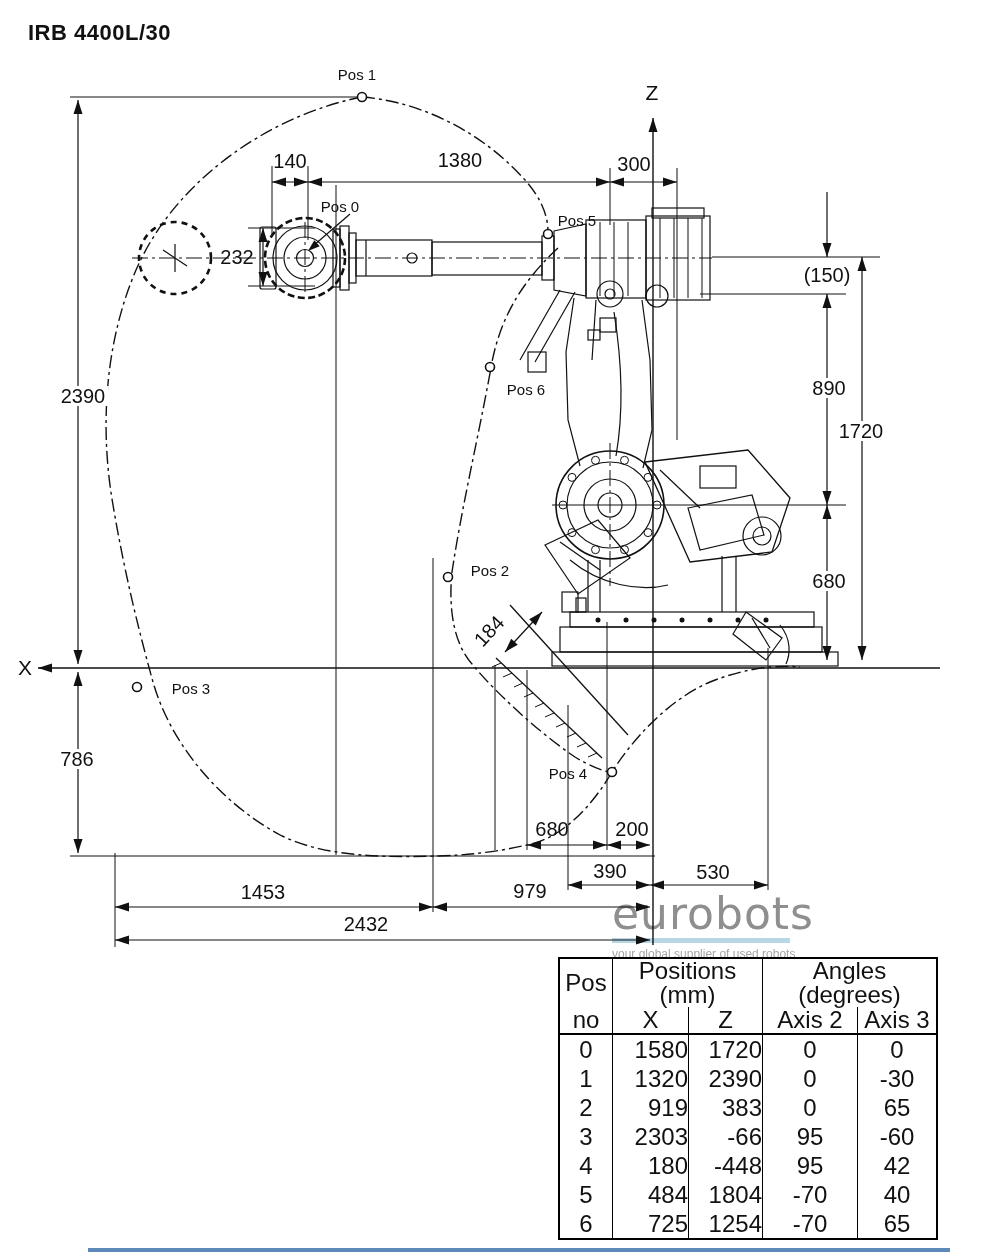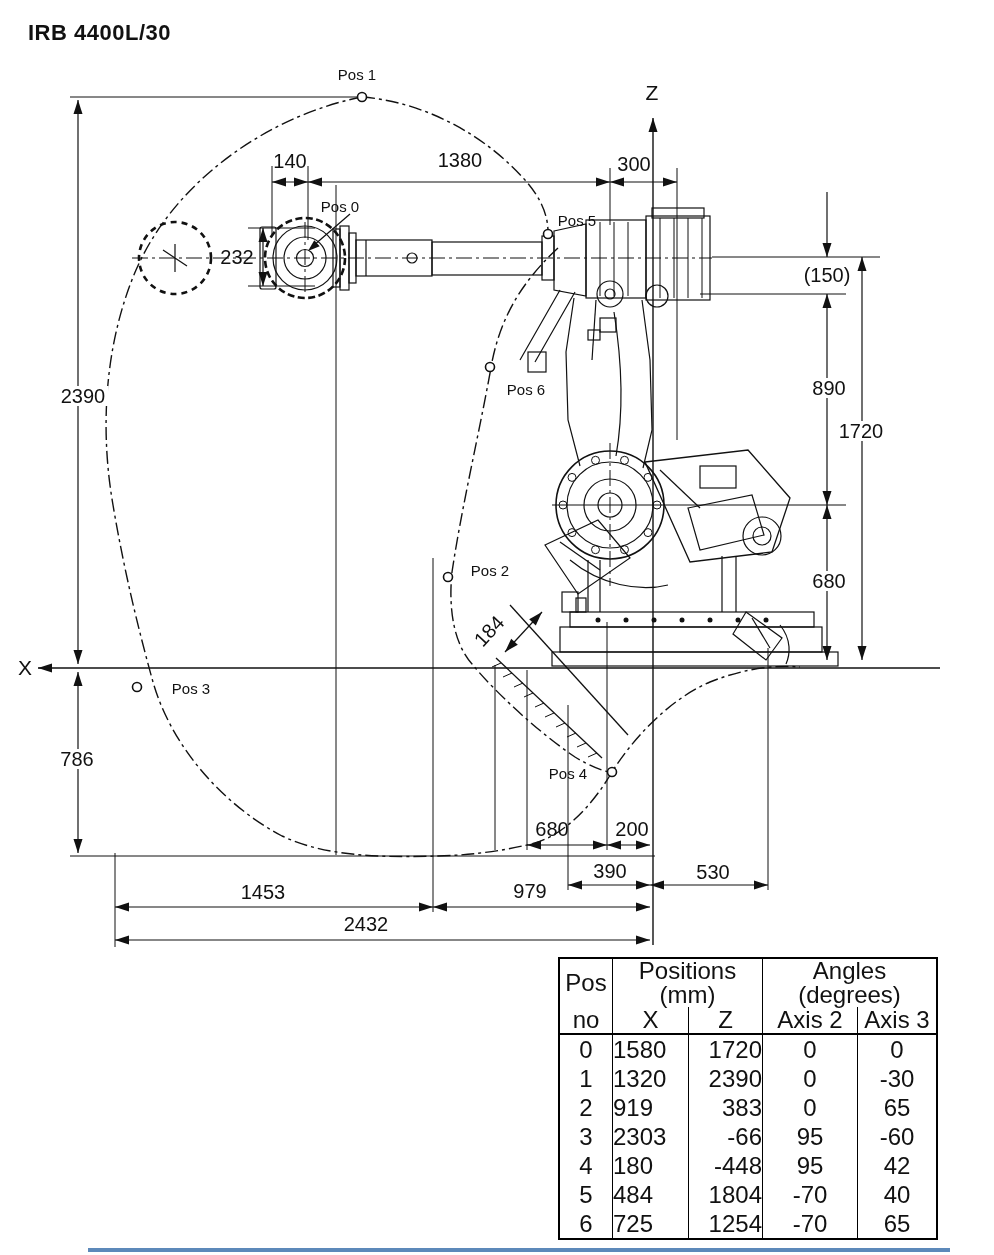--- a/index.html
+++ b/index.html
@@ -18,34 +18,39 @@
   .wm-bar{width:178px;height:5px;background:#b7d6e6;margin-top:2px;}
   .wm-tag{font-size:12px;color:#a6a6a6;margin-top:4px;white-space:nowrap;}
   table.postable{position:absolute;left:558px;top:957px;border-collapse:collapse;
       border:2.6px solid #000;font-size:24px;table-layout:fixed;background:#fff;}
   .postable th,.postable td{font-weight:normal;padding:0;line-height:1;}
   .postable th{height:26px;}
   .postable td{height:29px;}
   .bl{border-left:1.6px solid #000;}
   .hdrbot{border-bottom:2.2px solid #000;}
   .c-no{width:52px;text-align:center;}
-  .c-x{width:75px;padding-right:24px;}
+  .c-x{width:75px;text-align:right;padding-right:24px;}
   .c-z{width:73px;text-align:right;padding-right:20px;}
   .c-a2{width:94px;text-align:center;}
   .c-a3{width:78px;text-align:center;}
   .thc{text-align:center;padding-right:0;}
   .caption{position:absolute;left:125px;top:1219px;font-family:"Liberation Serif",serif;
       font-style:italic;font-size:19.5px;white-space:nowrap;}
   .blueline{position:absolute;left:88px;top:1248px;width:862px;height:3.5px;background:#4a7cb3;opacity:.9;}
 </style>
 </head>
 <body>
 
 <div class="stage">
 
+  <div class="watermark">
+    <div class="wm-brand">eurobots</div>
+    <div class="wm-bar"></div>
+    <div class="wm-tag">your global supplier of used robots</div>
+  </div>
 
   <svg width="994" height="1255" viewBox="0 0 994 1255">
     <g stroke="#111" fill="none" stroke-width="1">
 
       <g>
         <path d="M70,97 H358"></path>
         <path d="M272,166 V234"></path>
           <path d="M308,166 V240"></path>
         <path d="M610,168 V225"></path>
           <path d="M677,168 V440"></path>

